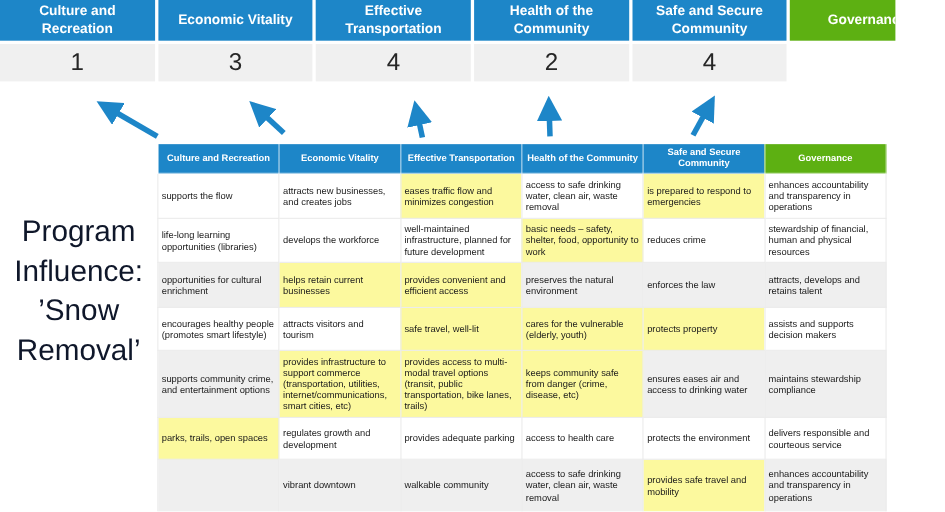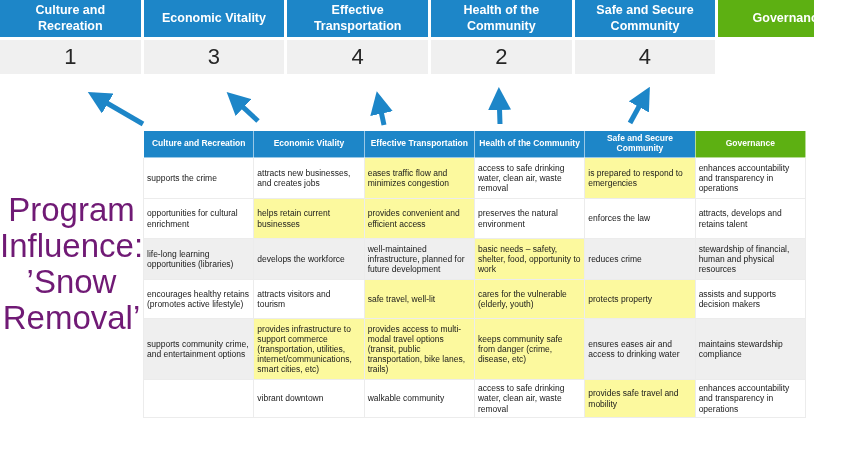--- a/index.html
+++ b/index.html
@@ -21,21 +21,21 @@
   .b-head.green{background:var(--green);}
   .b-score{
     display:flex;align-items:center;justify-content:center;
     background:#f0f0f0;color:#262626;font-size:22px;
   }
   
   .arrows{position:absolute;left:0;top:0;width:859px;height:465px;pointer-events:none;}
   
   .prog-title{
     position:absolute;left:0;top:192px;width:143px;text-align:center;
-    font-size:33px;line-height:36px;color:#701a75;white-space:pre-line;
+    font-size:27px;line-height:36px;color:#0f172a;white-space:pre-line;
   }
   
   table.matrix{
     position:absolute;left:143px;top:130px;width:663px;
     border-collapse:collapse;table-layout:fixed;
   }
   .matrix th{
     height:24px;padding:1px 2px;color:#fff;font-weight:bold;font-size:8.5px;line-height:1.15;
     text-align:center;vertical-align:middle;background:var(--blue);
     border:1px solid rgba(255,255,255,.55);
@@ -103,60 +103,68 @@
           <th class="">Culture and Recreation</th>
           <th class="">Economic Vitality</th>
           <th class="">Effective Transportation</th>
           <th class="">Health of the Community</th>
           <th class="">Safe and Secure Community</th>
           <th class="green">Governance</th>
         </tr>
       </thead>
     <tbody id="matrix-body">
         <tr>
-          <td>supports the crime</td>
+          <td>supports the flow</td>
           <td>attracts new businesses, and creates jobs</td>
           <td class="hl">eases traffic flow and minimizes congestion</td>
           <td>access to safe drinking water, clean air, waste removal</td>
           <td class="hl">is prepared to respond to emergencies</td>
           <td>enhances accountability and transparency in operations</td>
+        </tr>
+        <tr>
+          <td>life-long learning opportunities (libraries)</td>
+          <td>develops the workforce</td>
+          <td>well-maintained infrastructure, planned for future development</td>
+          <td class="hl">basic needs – safety, shelter, food, opportunity to work</td>
+          <td>reduces crime</td>
+          <td>stewardship of financial, human and physical resources</td>
         </tr>
         <tr>
           <td>opportunities for cultural enrichment</td>
           <td class="hl">helps retain current businesses</td>
           <td class="hl">provides convenient and efficient access</td>
           <td>preserves the natural environment</td>
           <td>enforces the law</td>
           <td>attracts, develops and retains talent</td>
         </tr>
         <tr>
-          <td>life-long learning opportunities (libraries)</td>
-          <td>develops the workforce</td>
-          <td>well-maintained infrastructure, planned for future development</td>
-          <td class="hl">basic needs – safety, shelter, food, opportunity to work</td>
-          <td>reduces crime</td>
-          <td>stewardship of financial, human and physical resources</td>
-        </tr>
-        <tr>
-          <td>encourages healthy retains (promotes active lifestyle)</td>
+          <td>encourages healthy people (promotes smart lifestyle)</td>
           <td>attracts visitors and tourism</td>
           <td class="hl">safe travel, well-lit</td>
           <td class="hl">cares for the vulnerable (elderly, youth)</td>
           <td class="hl">protects property</td>
           <td>assists and supports decision makers</td>
         </tr>
         <tr>
           <td>supports community crime, and entertainment options</td>
           <td class="hl">provides infrastructure to support commerce (transportation, utilities, internet/communications, smart cities, etc)</td>
           <td class="hl">provides access to multi-modal travel options (transit, public transportation, bike lanes, trails)</td>
           <td class="hl">keeps community safe from danger (crime, disease, etc)</td>
           <td>ensures eases air and access to drinking water</td>
           <td>maintains stewardship compliance</td>
         </tr>
         <tr>
+          <td class="hl">parks, trails, open spaces</td>
+          <td>regulates growth and development</td>
+          <td>provides adequate parking</td>
+          <td>access to health care</td>
+          <td>protects the environment</td>
+          <td>delivers responsible and courteous service</td>
+        </tr>
+        <tr>
           <td></td>
           <td>vibrant downtown</td>
           <td>walkable community</td>
           <td>access to safe drinking water, clean air, waste removal</td>
           <td class="hl">provides safe travel and mobility</td>
           <td>enhances accountability and transparency in operations</td>
         </tr>
       </tbody>
   </table>
 

